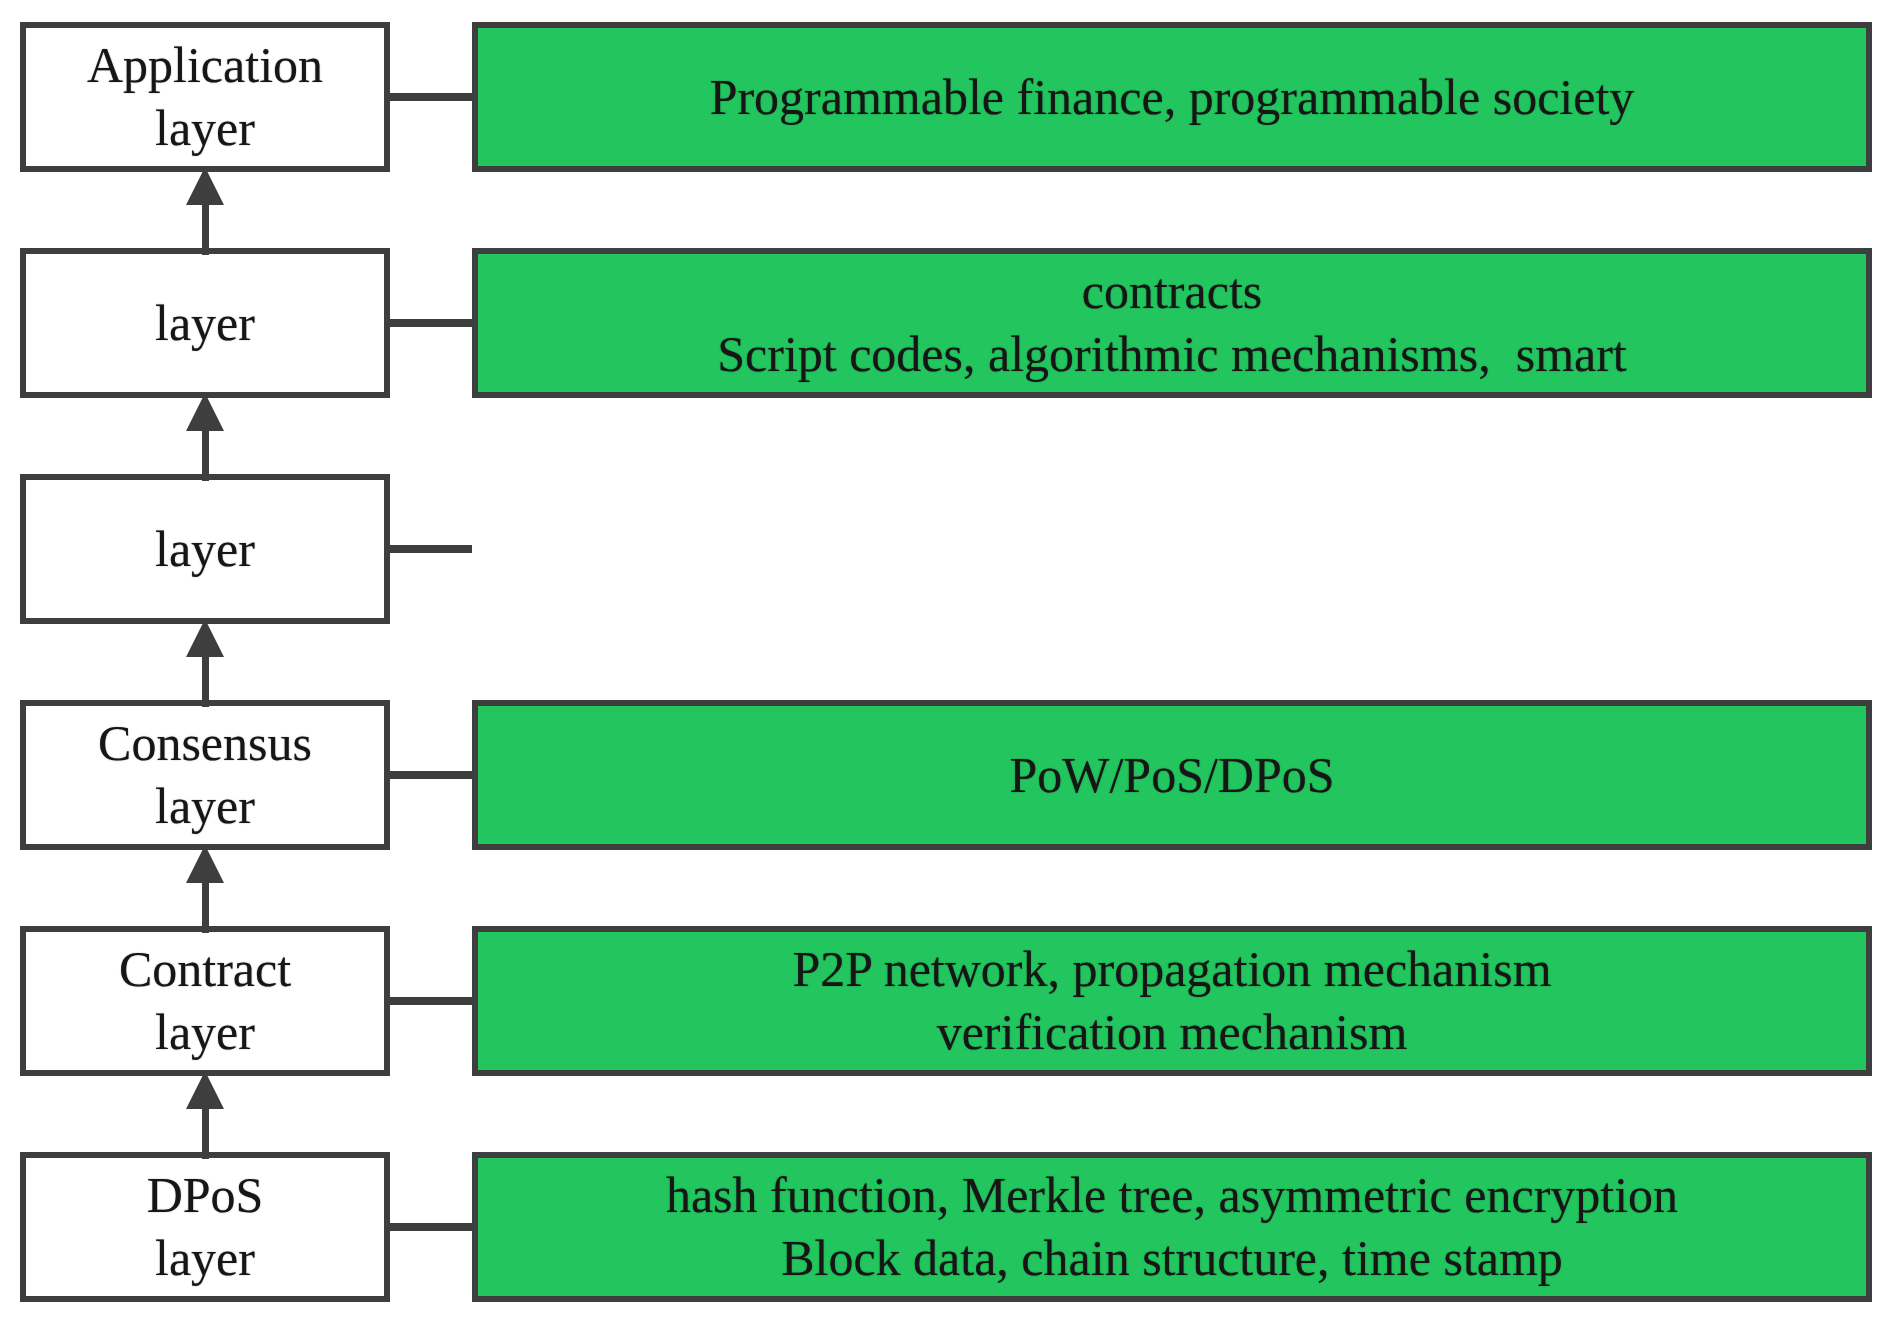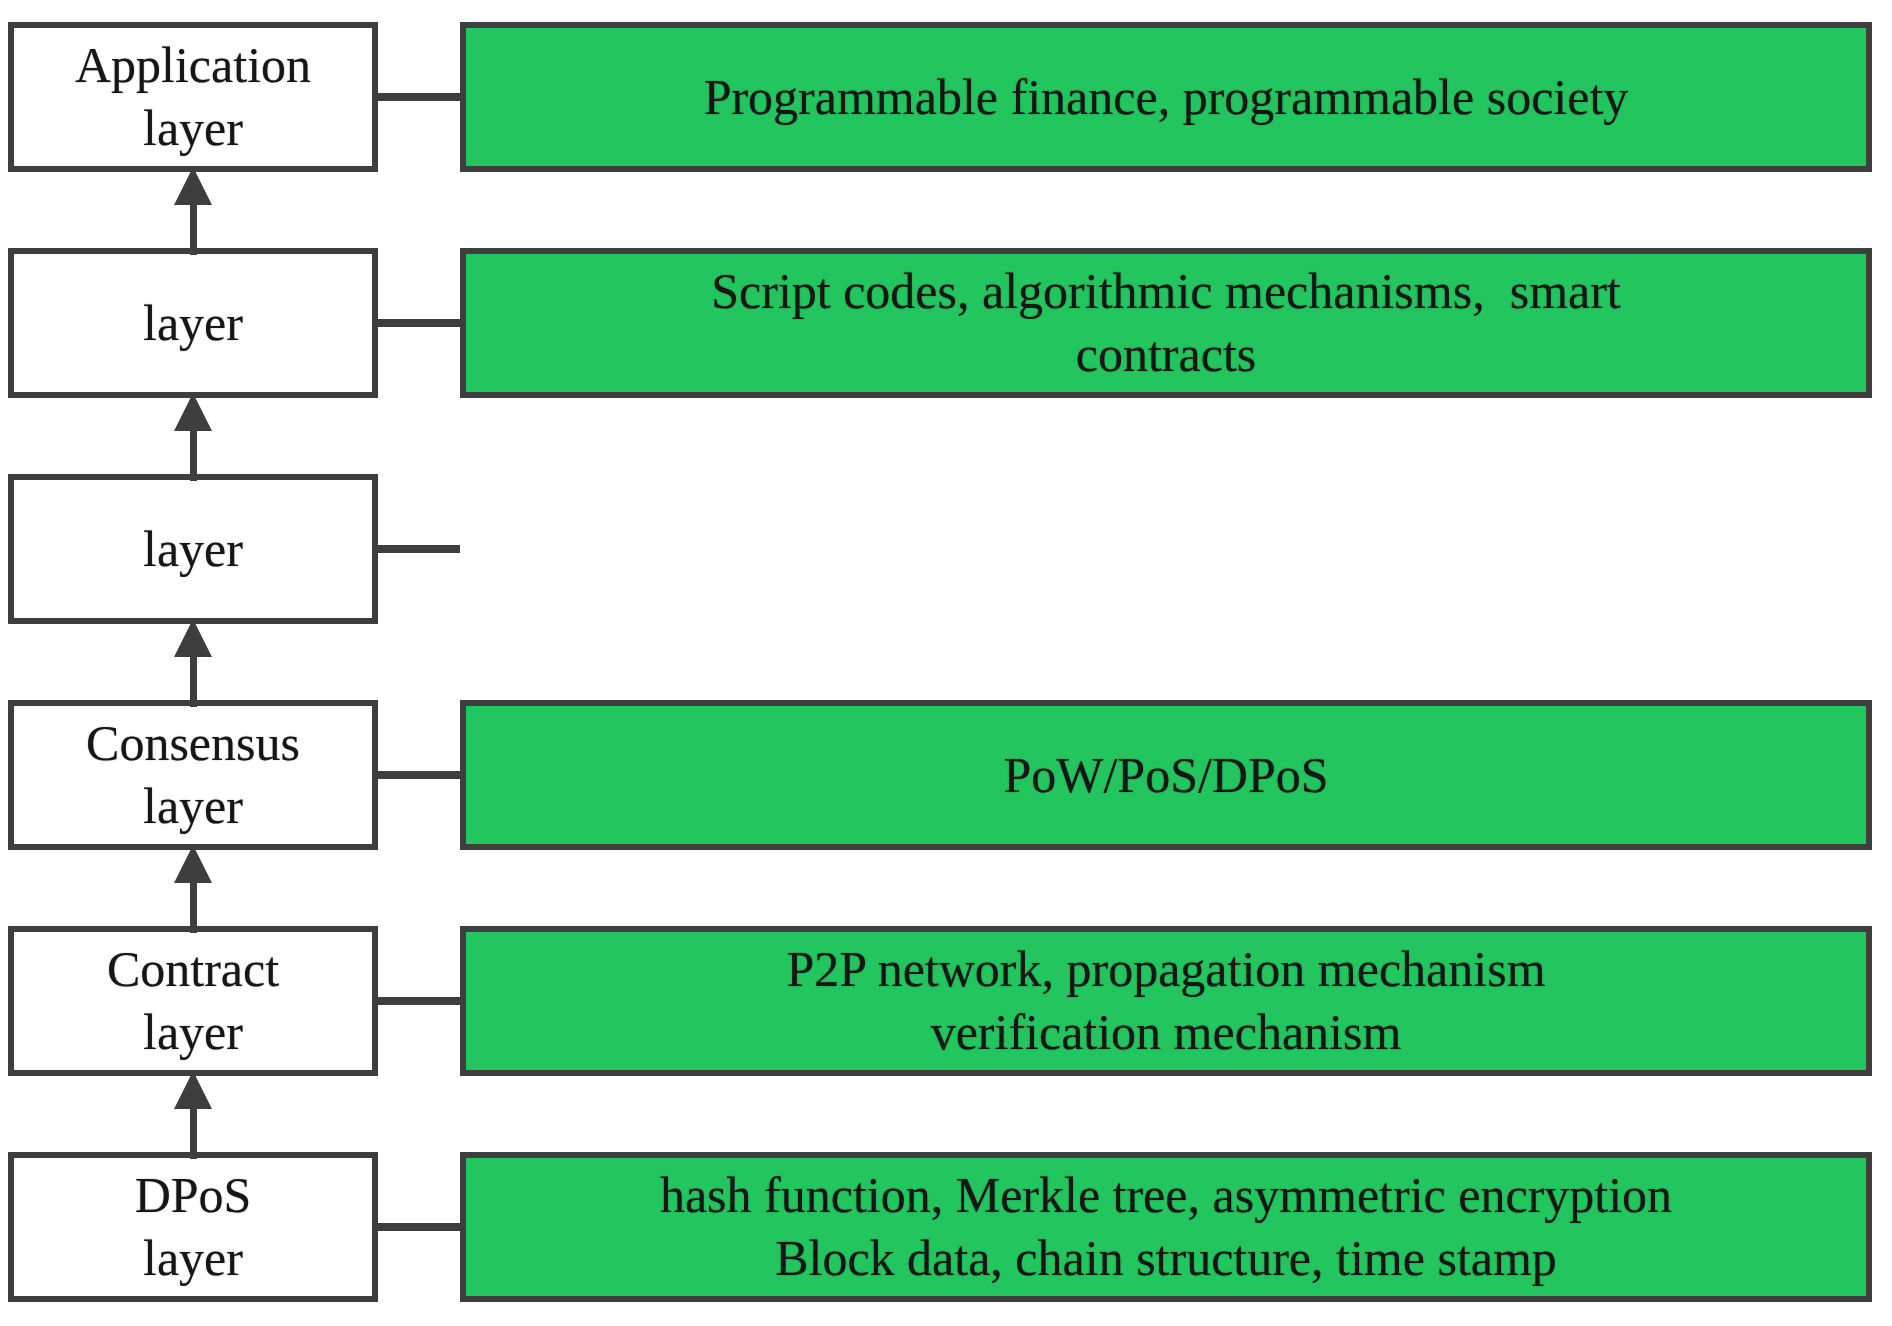--- a/index.html
+++ b/index.html
@@ -4,21 +4,21 @@
 <style>
   html, body {
     margin: 0;
     padding: 0;
     background: #ffffff;
   }
   .diagram {
     box-sizing: border-box;
     width: 1892px;
     height: 1326px;
-    padding: 22px 20px 0 8px;
+    padding: 22px 20px 0 20px;
     background: #ffffff;
     font-family: "Liberation Serif", "DejaVu Serif", serif;
     color: #161616;
     position: relative;
   }
   .row {
     display: flex;
     height: 150px;
     align-items: stretch;
   }
@@ -109,22 +109,22 @@
       <div class="arrow-stem"></div>
     </div>
   </div>
 
   <div class="row">
     <div class="layer-box">
       <div class="txt">layer</div>
     </div>
     <div class="connector"></div>
     <div class="desc-box">
+      <div class="txt">contracts</div>
       <div class="txt">Script codes, algorithmic mechanisms,  smart</div>
-      <div class="txt">contracts</div>
     </div>
   </div>
 
   <div class="gap">
     <div class="arrow">
       <div class="arrow-head"></div>
       <div class="arrow-stem"></div>
     </div>
   </div>
 

